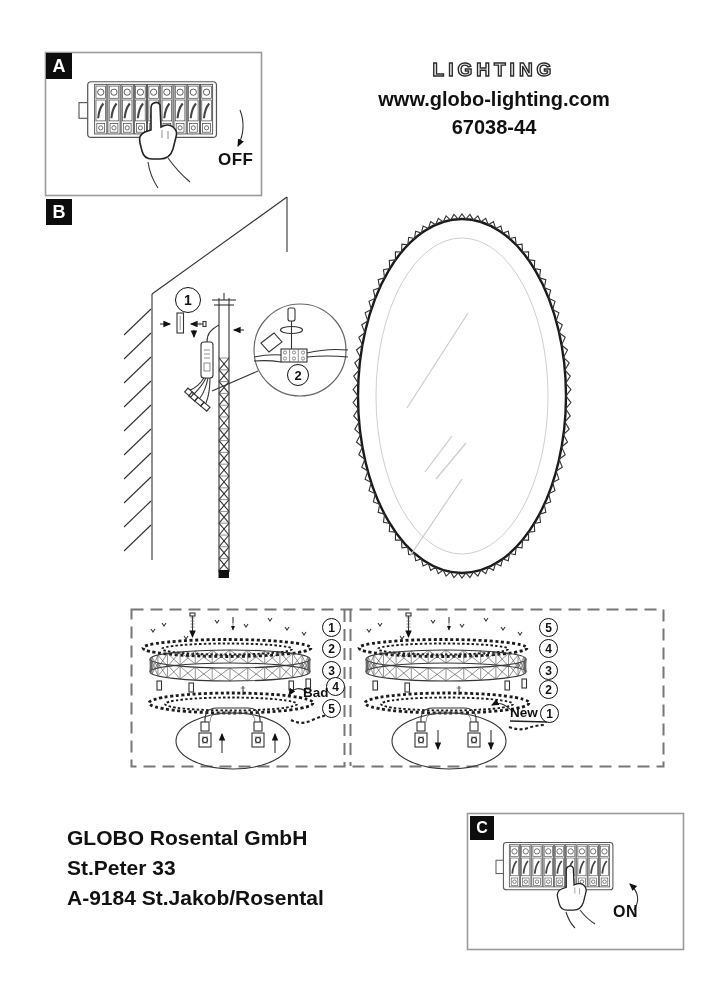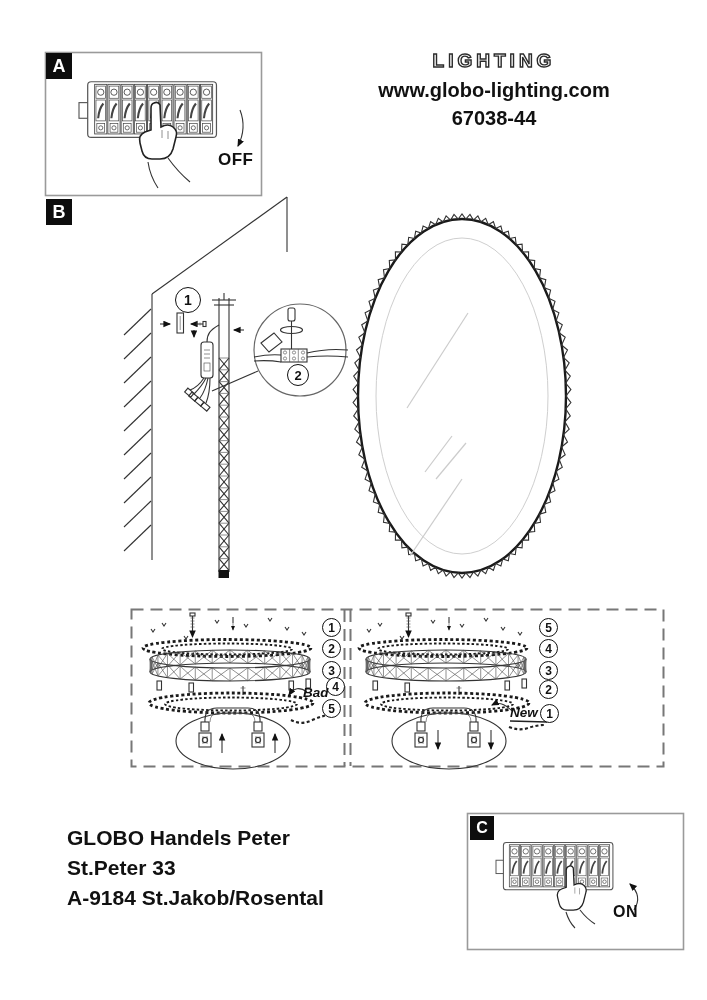--- a/index.html
+++ b/index.html
@@ -19,25 +19,25 @@
   
   .plabel{width:26px;height:26px;background:#0d0d0d;color:#fff;font-weight:bold;font-size:18px;
           display:flex;align-items:center;justify-content:center;}
   .state{font-weight:bold;font-size:17px;letter-spacing:0.5px;text-align:center;}
   .stepcirc{border:1.8px solid #111;border-radius:50%;background:#fff;font-weight:bold;
             display:flex;align-items:center;justify-content:center;}
   .numcirc{width:17px;height:17px;border:1.7px solid #111;border-radius:50%;background:#fff;
            font-weight:bold;font-size:12px;display:flex;align-items:center;justify-content:center;}
   .brand-wrap{left:360px;top:50px;width:268px;text-align:center;}
   .brand-name{font-size:55px;font-weight:bold;letter-spacing:4px;line-height:52px;}
-  .brand-sub{margin-top:0px;font-size:19px;font-weight:bold;letter-spacing:4px;color:#fff;
+  .brand-sub{margin-top:9px;font-size:19px;font-weight:bold;letter-spacing:4px;color:#fff;
              -webkit-text-stroke:1.4px #2b2b2b;}
   .brand-web{margin-top:7px;font-size:20px;font-weight:bold;}
   .brand-model{margin-top:5px;font-size:20px;font-weight:bold;}
-  .tag{font-weight:bold;font-size:13.5px;font-style:italic;}
+  .tag{font-weight:bold;font-size:13.5px;}
   .addr{left:67px;top:823px;font-size:21px;font-weight:bold;line-height:30px;}
 </style>
 </head>
 <body>
 
 <div class="page">
 
   <svg id="art" width="707" height="1000" viewBox="0 0 707 1000">
     <defs>
       <marker id="ah" markerWidth="9" markerHeight="9" refX="6" refY="3" orient="auto">
@@ -533,20 +533,20 @@
   <div class="abs tag" style="left:303px;top:685px;">Bad</div>
 
   <div class="abs numcirc" style="left:539px;top:618px;">5</div>
   <div class="abs numcirc" style="left:539px;top:639px;">4</div>
   <div class="abs numcirc" style="left:539px;top:661px;">3</div>
   <div class="abs numcirc" style="left:539px;top:680px;">2</div>
   <div class="abs numcirc" style="left:540px;top:704px;">1</div>
   <div class="abs tag" style="left:510px;top:705px;">New</div>
 
   <div class="abs addr">
-    <div>GLOBO Handels Peter</div>
+    <div>GLOBO Rosental GmbH</div>
     <div>St.Peter 33</div>
     <div>A-9184 St.Jakob/Rosental</div>
   </div>
 
   <div class="abs plabel" style="left:470px;top:816px;width:24px;height:24px;font-size:16px;">C</div>
   <div class="abs state" style="left:613px;top:903px;font-size:16px;">ON</div>
 </div>
 
 </body></html>

